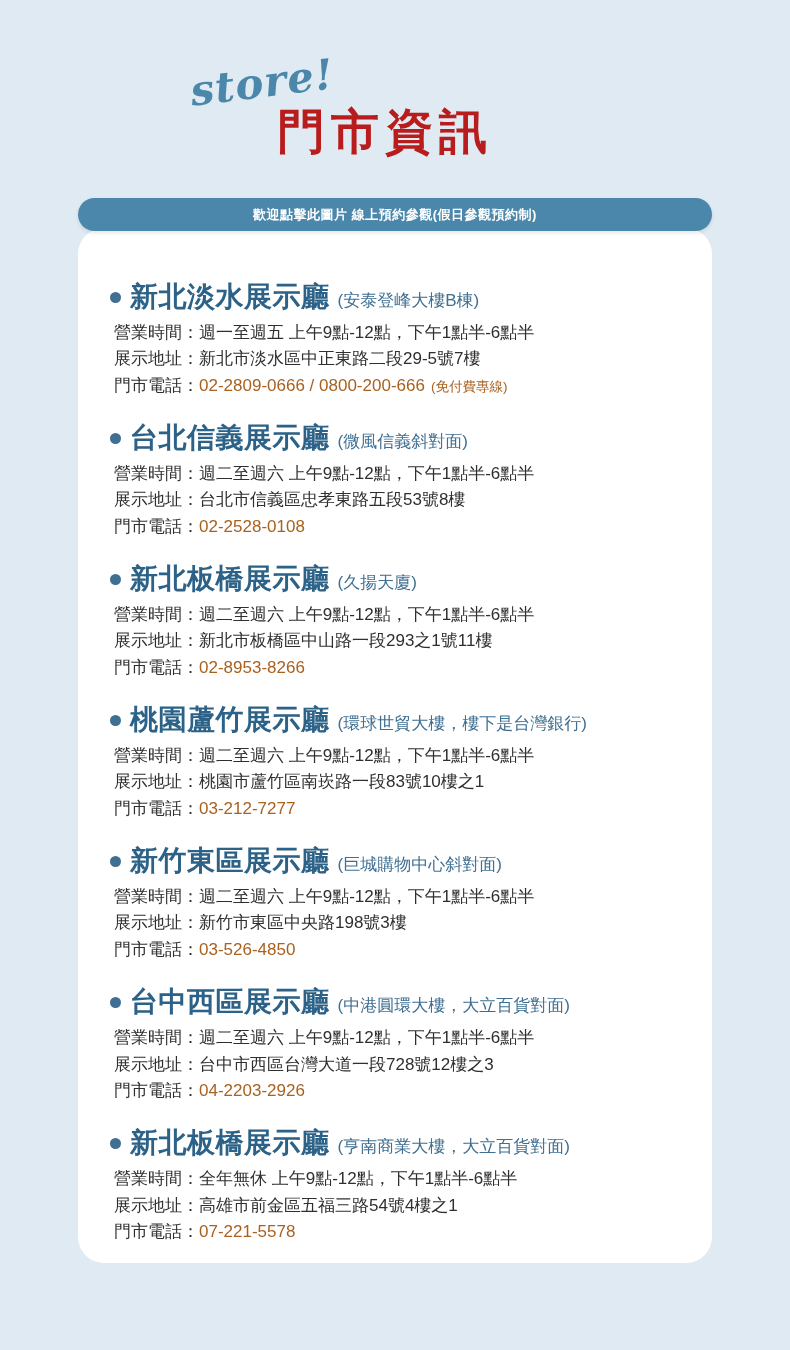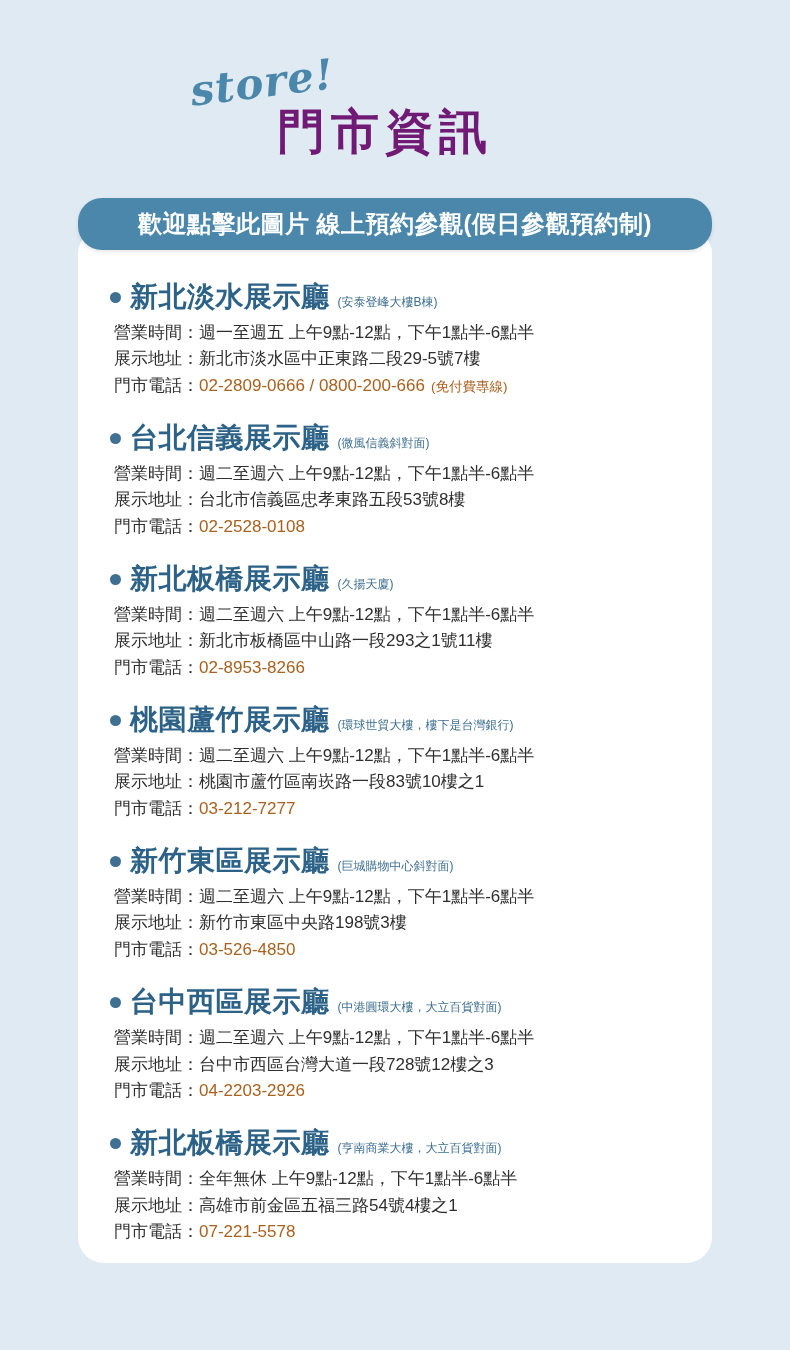--- a/index.html
+++ b/index.html
@@ -38,35 +38,35 @@
     transform: rotate(-7deg);
   }
   .header-title {
     position: absolute;
     left: 277px;
     top: 100px;
     font-family: "DejaVu Serif", serif;
     font-weight: bold;
     font-size: 48px;
     letter-spacing: 6px;
-    color: #701a75;
+    color: #b91c1c;
     text-align: center;
   }
 
   
   .banner {
     position: absolute;
     left: 78px;
     top: 198px;
     width: 634px;
-    height: 52px;
+    height: 33px;
     background: #4a87aa;
     border-radius: 24px;
     color: #ffffff;
-    font-size: 24px;
+    font-size: 13px;
     font-weight: bold;
     display: flex;
     align-items: center;
     justify-content: center;
     letter-spacing: 0.5px;
     box-shadow: 0 2px 4px rgba(0,0,0,0.10);
   }
 
   
   .card {
@@ -107,21 +107,21 @@
     top: -3px;
     flex: 0 0 auto;
   }
   .store-name {
     font-size: 28px;
     font-weight: bold;
     color: #2c6287;
     letter-spacing: 0.5px;
   }
   .store-note {
-    font-size: 12px;
+    font-size: 17px;
     color: #3f6f91;
     margin-left: 8px;
     font-weight: normal;
   }
   .store-line {
     font-size: 17px;
     color: #2f2f2f;
     margin-left: 4px;
     line-height: 1.55;
     white-space: nowrap;

